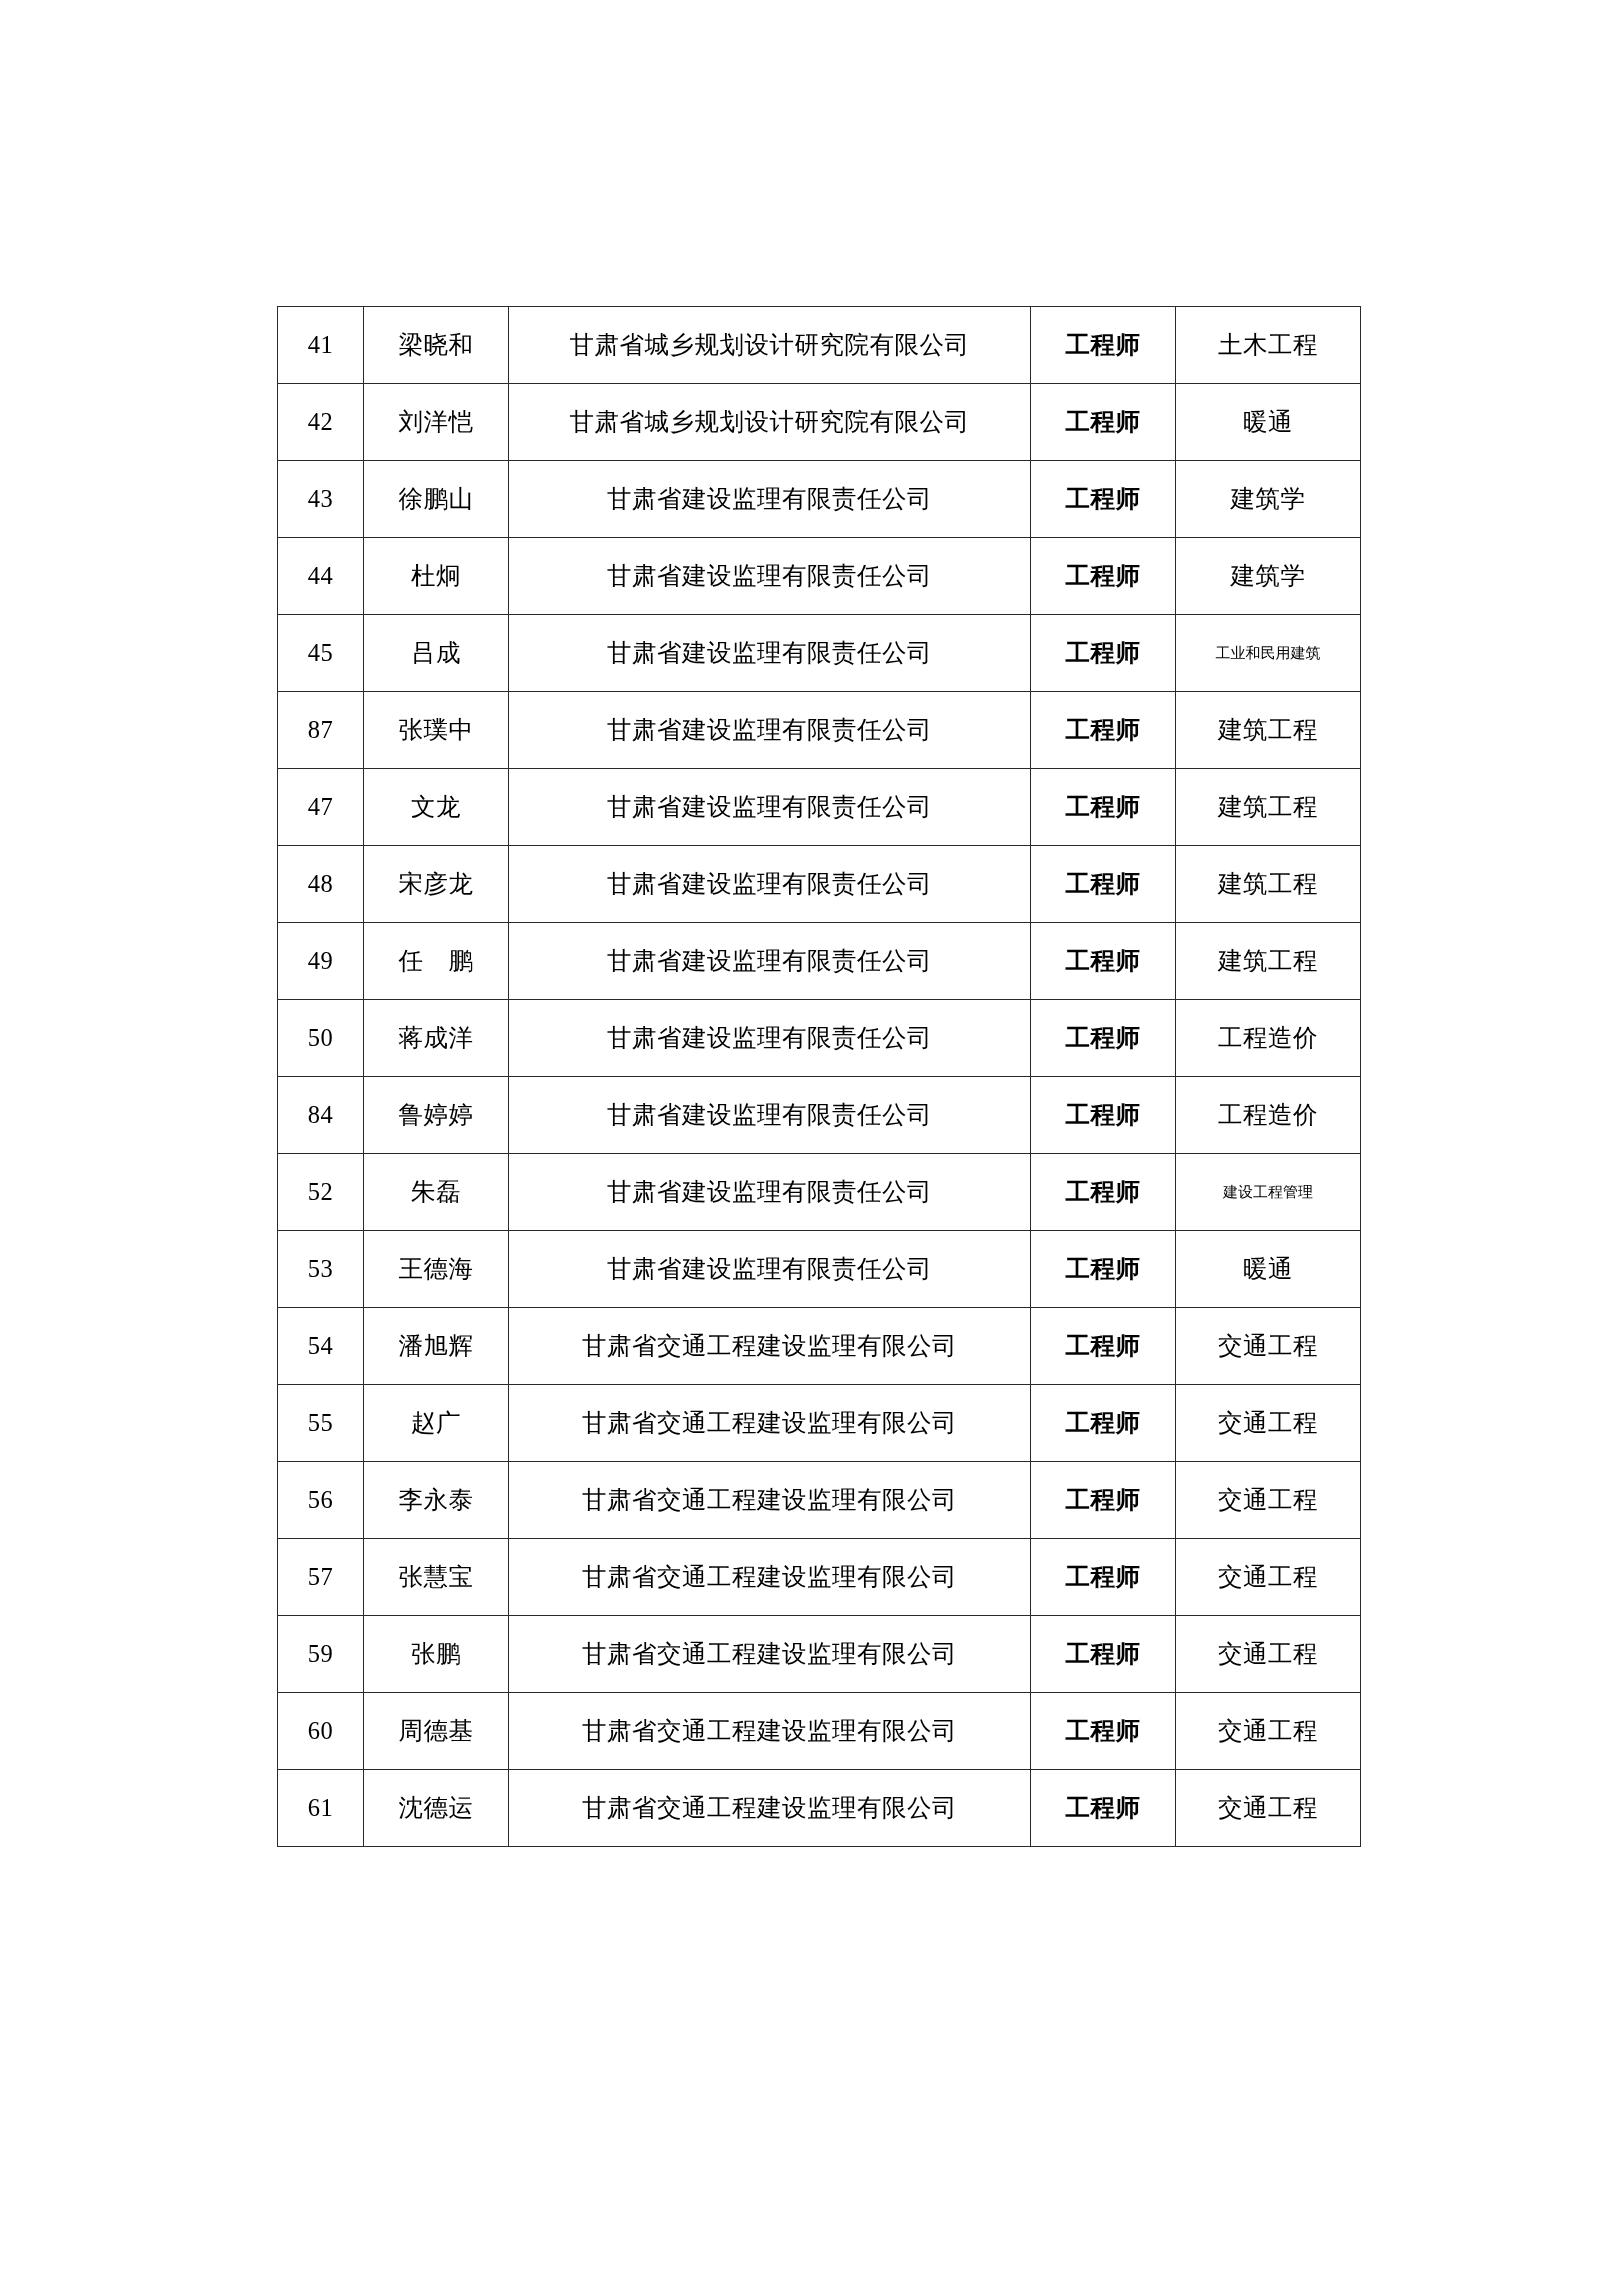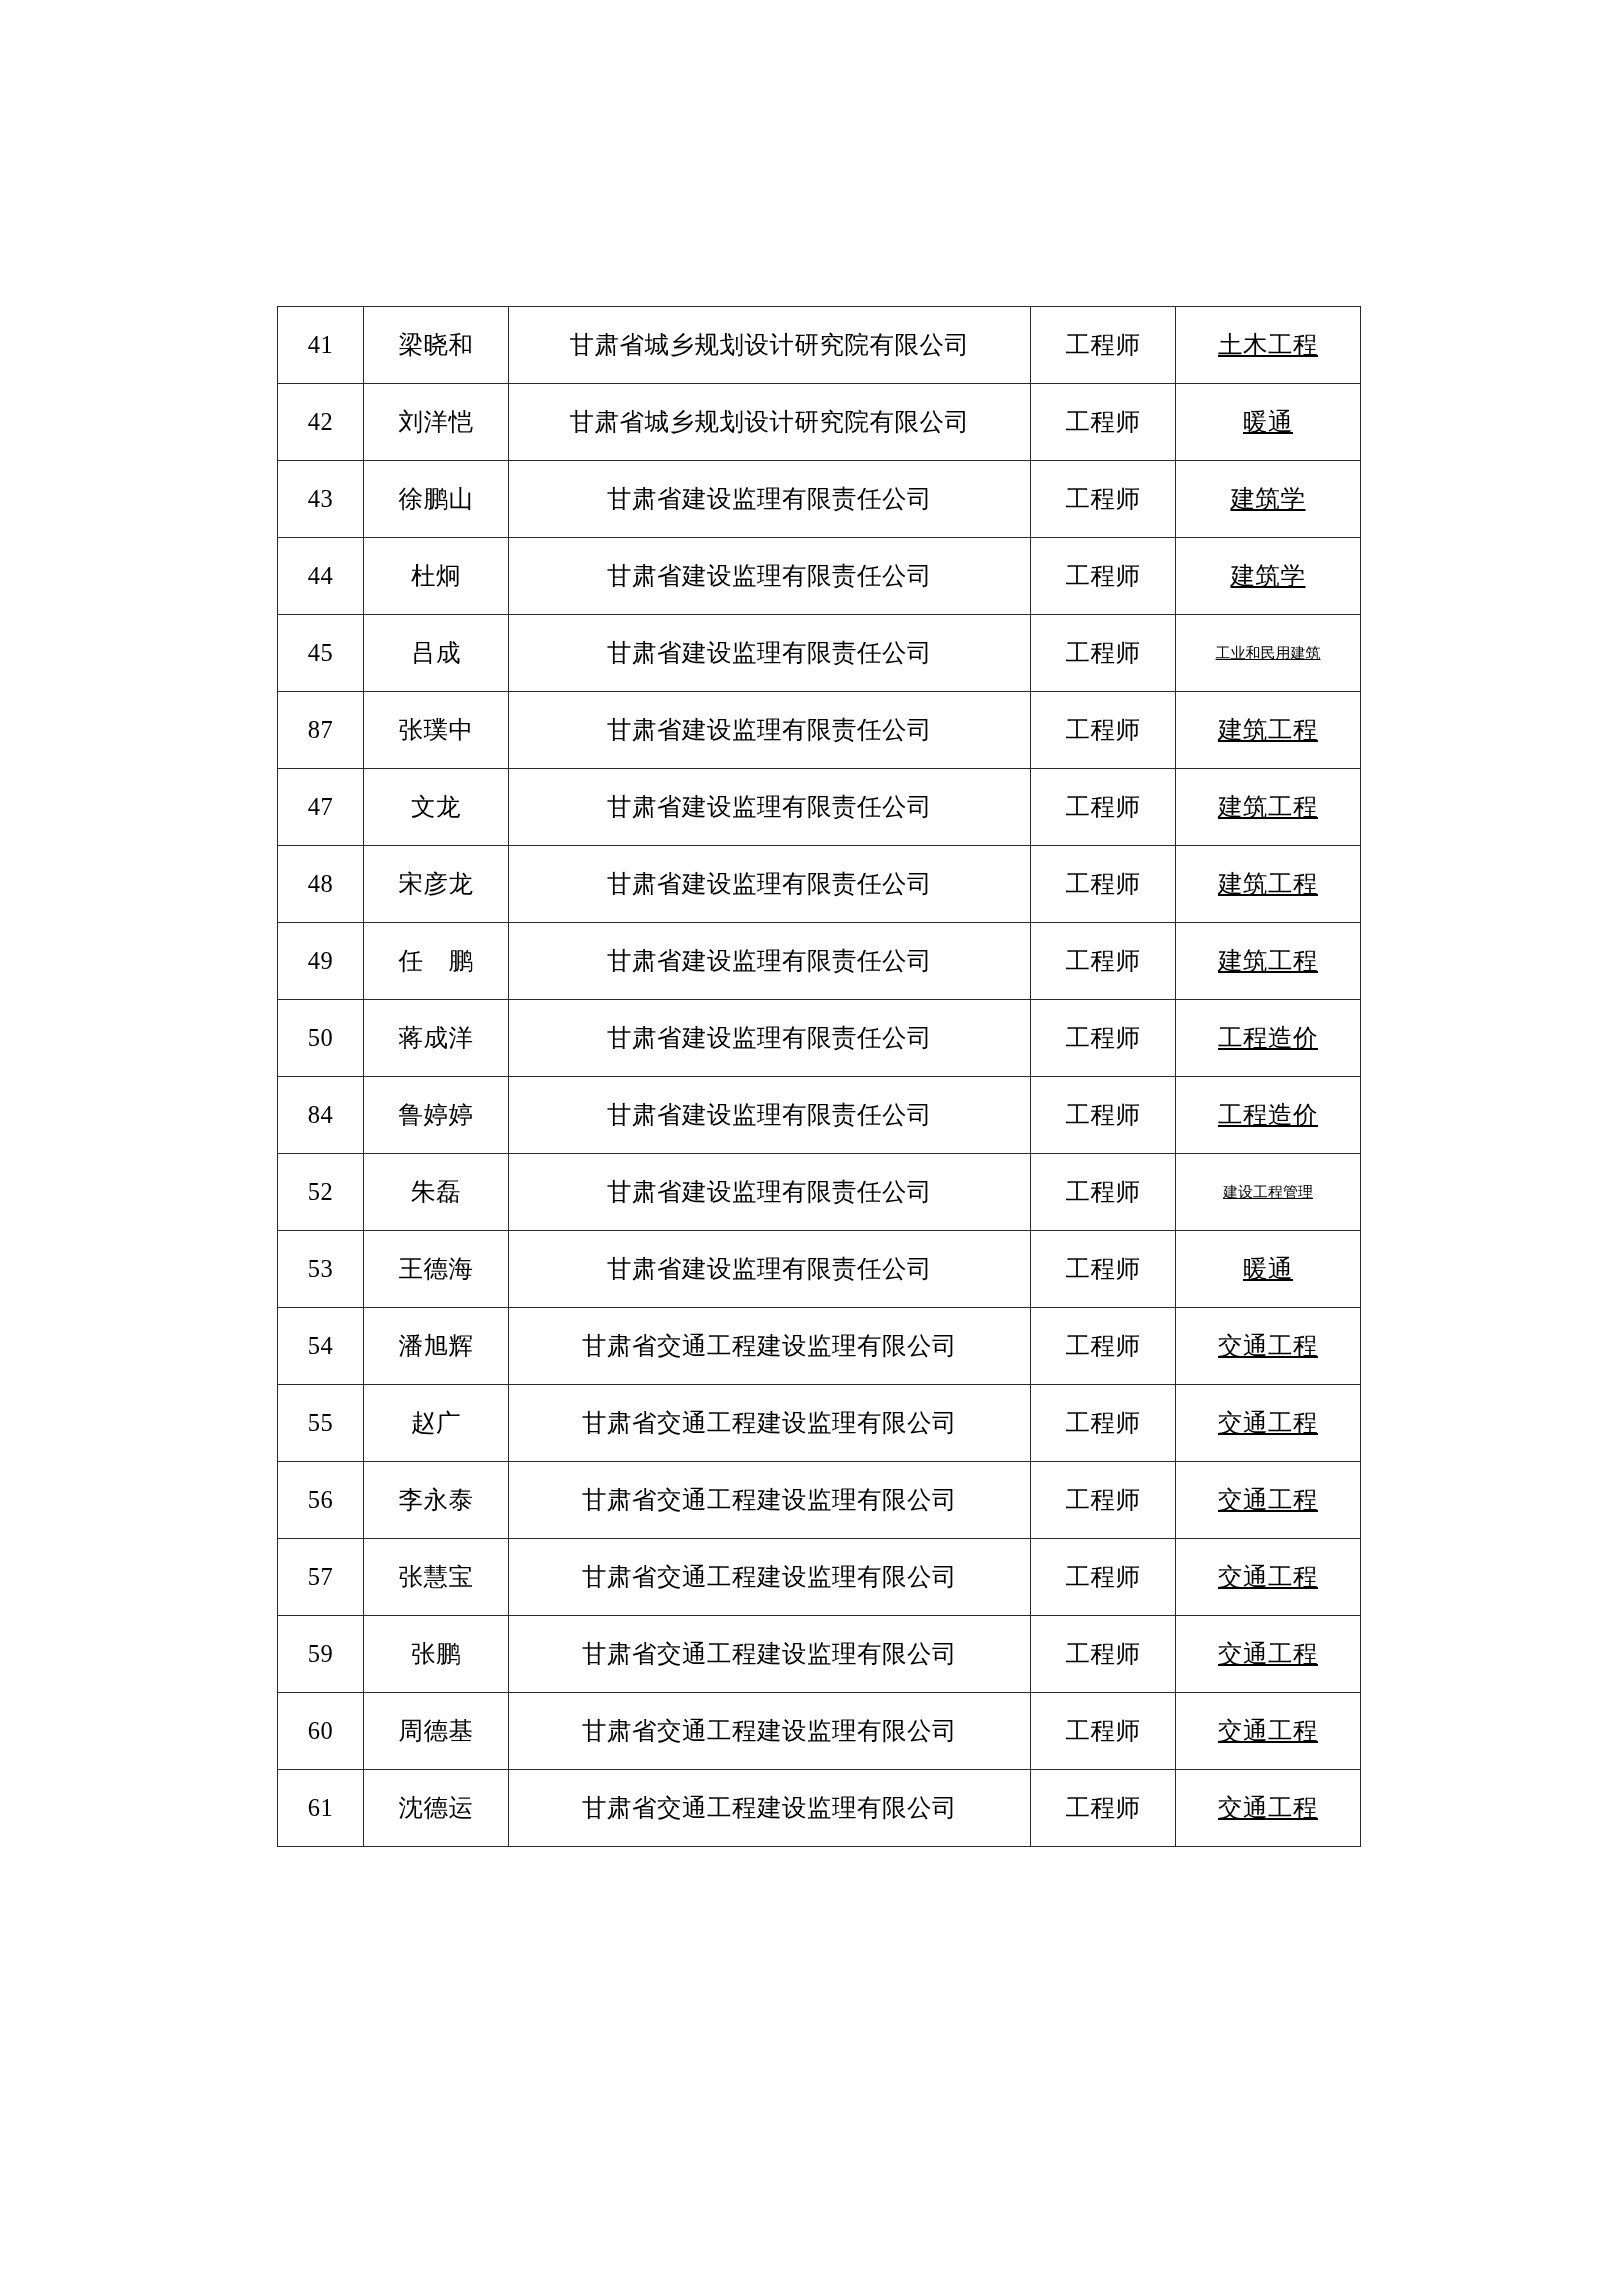--- a/index.html
+++ b/index.html
@@ -48,22 +48,22 @@
   }
   col.c-idx   { width: 86px; }
   col.c-name  { width: 145px; }
   col.c-org   { width: 522px; }
   col.c-title { width: 145px; }
   col.c-major { width: 185px; }
 
   td.idx { font-size: 25.5px; }
   td.name { font-size: 25.5px; }
   td.org { font-size: 25.5px; }
-  td.title { font-size: 25.5px; }
-  td.major { font-size: 24.5px; text-decoration: underline; }
+  td.title { font-size: 25.5px; font-weight: bold; }
+  td.major { font-size: 24.5px; }
   td.major.tight { font-size: 15px; letter-spacing: 0px; }
 </style>
 </head>
 <body>
 
 <div class="page">
   <div class="table-wrap">
     <table class="roster">
       <colgroup>
         <col class="c-idx">

